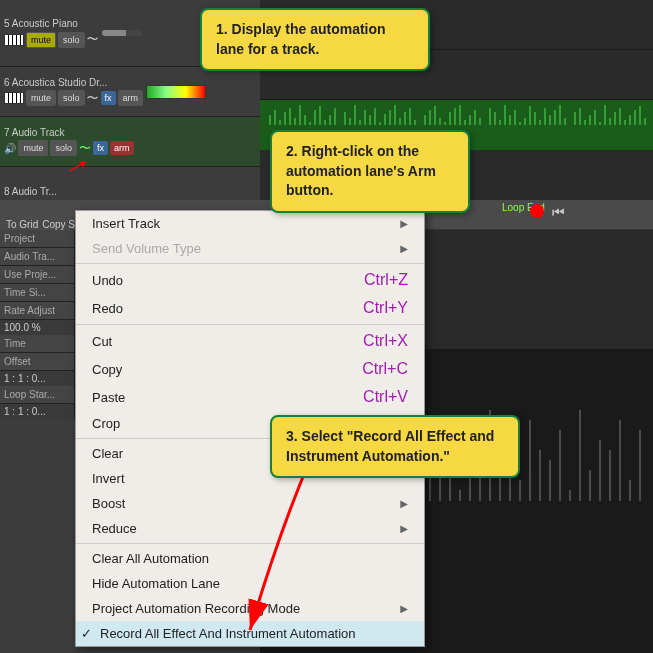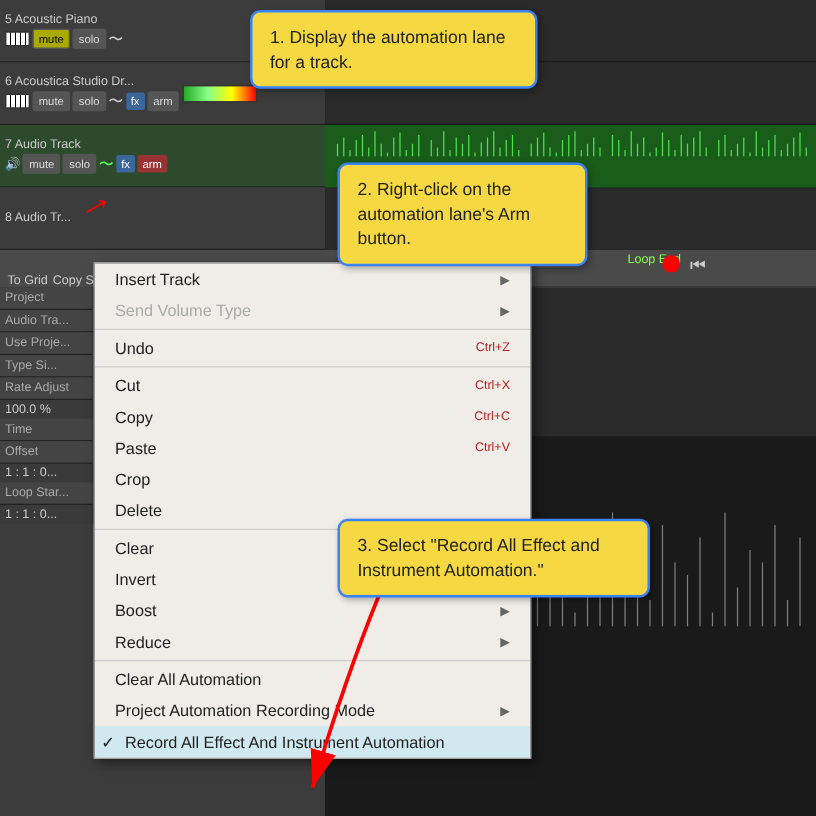--- a/index.html
+++ b/index.html
@@ -55,33 +55,33 @@
       background: #ccc;
       margin: 2px 0;
     }
 
     .menu-arrow {
       color: #666;
       font-size: 10px;
     }
 
     .menu-shortcut {
-      color: #b91c1c;
-      font-size: 10px;
+      color: #a21caf;
+      font-size: 16px;
     }
 
     
     .callout {
       position: absolute;
       background: #f5d842;
-      border: 2px solid #3b82f6;
+      border: 2px solid #15803d;
       border-radius: 8px;
       padding: 10px 14px;
       font-size: 14px;
-      font-weight: normal;
+      font-weight: bold;
       color: #222;
       line-height: 1.4;
       z-index: 200;
       box-shadow: 2px 2px 6px rgba(0,0,0,0.3);
     }
 
     .callout1 {
       top: 8px;
       left: 200px;
       width: 230px;
@@ -349,21 +349,21 @@
           <line x1="360" y1="151" x2="360" y2="70"></line>
         <line x1="370" y1="151" x2="370" y2="130"></line>
           <line x1="380" y1="151" x2="380" y2="80"></line>
       </g>
     </svg>
   </div>
 </div>
 
 <div style="position:absolute;top:0;left:0;width:260px;background:#3a3a3a;">
 
-  <div class="full-track-row" style="height:50px;justify-content:space-between;">
+  <div class="full-track-row" style="height:67px;">
     <div style="display:flex;flex-direction:column;gap:2px;min-width:80px;">
       <span style="color:#ccc;font-size:10px;">5 Acoustic Piano</span>
       <div style="display:flex;gap:2px;align-items:center;">
         <div class="piano-icon"></div>
         <button class="btn-small mute-y">mute</button>
         <button class="btn-small">solo</button>
         <span style="color:#ccc;font-size:12px;">〜</span>
       </div>
     </div>
     <div class="volume-slider"></div>
@@ -408,21 +408,21 @@
 
   <div style="position:absolute;top:200px;left:0;width:260px;height:30px;background:#4a4a4a;display:flex;align-items:flex-end;gap:4px;padding:0 6px;">
     <span style="color:#ccc;font-size:10px;">To Grid</span>
     <span style="color:#ccc;font-size:10px;">Copy Sel To</span>
   </div>
 
   <div style="position:absolute;top:230px;left:0;width:75px;background:#3a3a3a;border-right:1px solid #222;">
     <div class="project-label">Project</div>
     <div class="project-label">Audio Tra...</div>
     <div class="project-label">Use Proje...</div>
-    <div class="project-label">Type Si...</div>
+    <div class="project-label">Time Si...</div>
     <div class="project-label">Rate Adjust</div>
     <div class="project-value">100.0 %</div>
     <div class="project-label">Time</div>
     <div class="project-label">Offset</div>
     <div class="project-value">1 : 1 : 0...</div>
     <div class="project-label">Loop Star...</div>
     <div class="project-value">1 : 1 : 0...</div>
   </div>
 </div>
 
@@ -437,20 +437,24 @@
     <span>Send Volume Type</span>
     <span class="menu-arrow">▶</span>
   </div>
   <div class="menu-separator"></div>
 
   <div class="menu-item">
     <span>Undo</span>
     <span class="menu-shortcut">Ctrl+Z</span>
   </div>
 
+  <div class="menu-item">
+    <span>Redo</span>
+    <span class="menu-shortcut">Ctrl+Y</span>
+  </div>
   <div class="menu-separator"></div>
 
   <div class="menu-item">
     <span>Cut</span>
     <span class="menu-shortcut">Ctrl+X</span>
   </div>
 
   <div class="menu-item">
     <span>Copy</span>
     <span class="menu-shortcut">Ctrl+C</span>
@@ -458,23 +462,20 @@
 
   <div class="menu-item">
     <span>Paste</span>
     <span class="menu-shortcut">Ctrl+V</span>
   </div>
 
   <div class="menu-item">
     <span>Crop</span>
   </div>
 
-  <div class="menu-item">
-    <span>Delete</span>
-  </div>
   <div class="menu-separator"></div>
 
   <div class="menu-item">
     <span>Clear</span>
   </div>
 
   <div class="menu-item">
     <span>Invert</span>
   </div>
 
@@ -486,20 +487,23 @@
   <div class="menu-item">
     <span>Reduce</span>
     <span class="menu-arrow">▶</span>
   </div>
   <div class="menu-separator"></div>
 
   <div class="menu-item">
     <span>Clear All Automation</span>
   </div>
 
+  <div class="menu-item">
+    <span>Hide Automation Lane</span>
+  </div>
 
   <div class="menu-item">
     <span>Project Automation Recording Mode</span>
     <span class="menu-arrow">▶</span>
   </div>
 
   <div class="menu-item" style="position:relative;padding-left:24px;background:#d0e8f0;">
     <span style="position:absolute;left:5px;color:#222;font-size:13px;">✓</span>
     <span>Record All Effect And Instrument Automation</span>
   </div>

